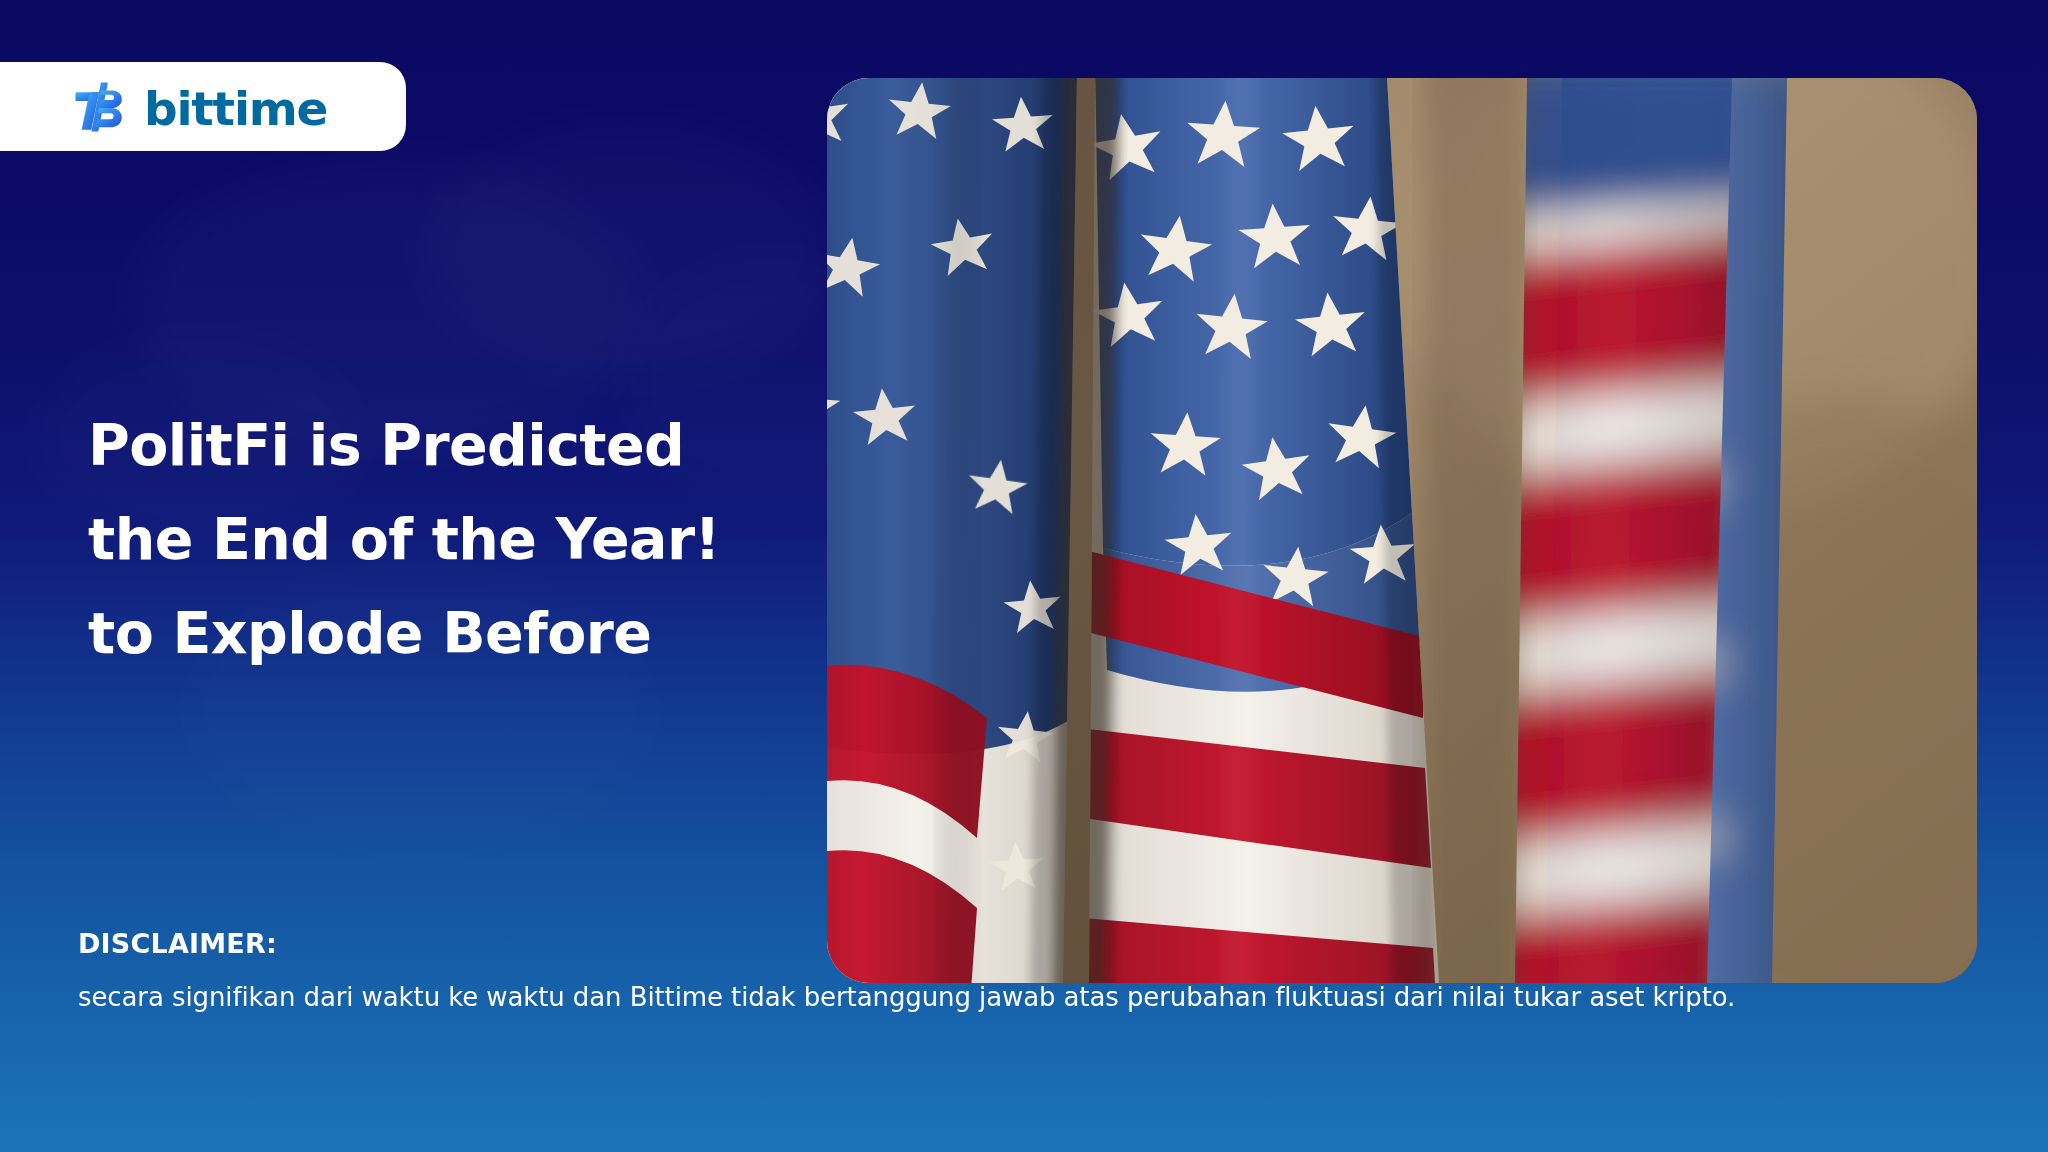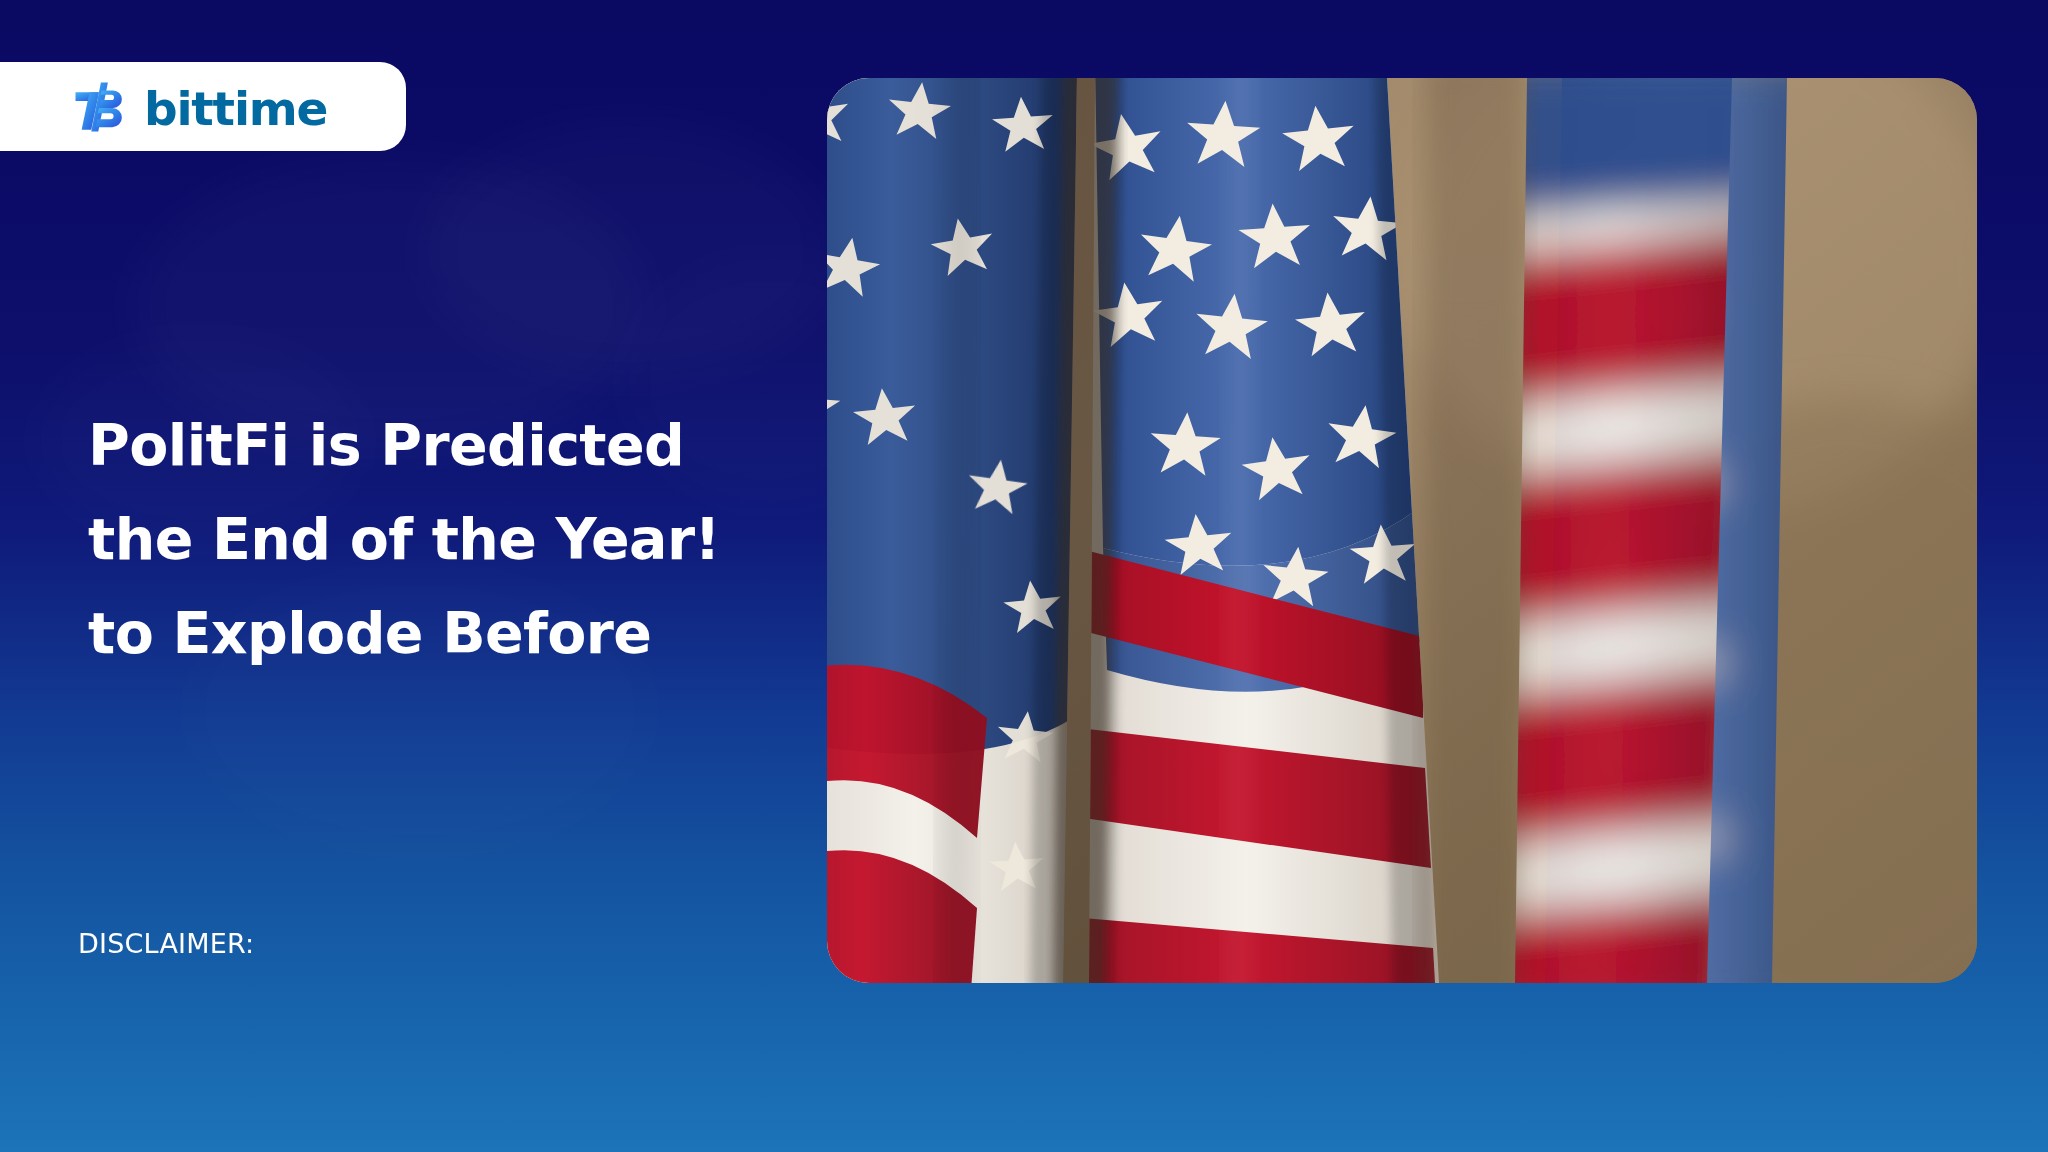--- a/index.html
+++ b/index.html
@@ -111,21 +111,21 @@
   
   .disclaimer {
     position: absolute;
     left: 78px;
     top: 928px;
     width: 1900px;
   }
   .disclaimer-title {
     font-family: "DejaVu Sans", sans-serif;
     font-size: 27px;
-    font-weight: 400;
+    font-weight: 700;
     color: #ffffff;
     letter-spacing: 0.2px;
     margin-bottom: 18px;
   }
   .disclaimer-line {
     font-family: "DejaVu Sans", sans-serif;
     font-size: 26px;
     font-weight: 400;
     color: #ffffff;
     line-height: 40px;
@@ -404,15 +404,16 @@
       <path d="M236 -20 L290 -20 L278 940 L226 940 Z" fill="#3a2f22" opacity="0.55" filter="url(#soft)"></path>
 
       <path d="M600 -20 L700 -20 L690 940 L596 940 Z" fill="#5d4c38" opacity="0.30" filter="url(#softer)"></path>
 
       <rect width="1150" height="905" fill="none"></rect>
     </svg>
   </div>
 
   <div class="disclaimer">
     <div class="disclaimer-title">DISCLAIMER:</div>
+    <div class="disclaimer-line">secara signifikan dari waktu ke waktu dan Bittime tidak bertanggung jawab atas perubahan fluktuasi dari nilai tukar aset kripto.</div>
   </div>
 
 </div>
 
 </body></html>

